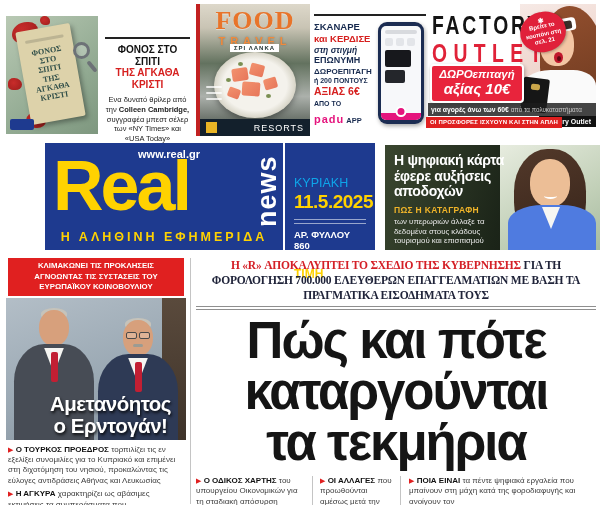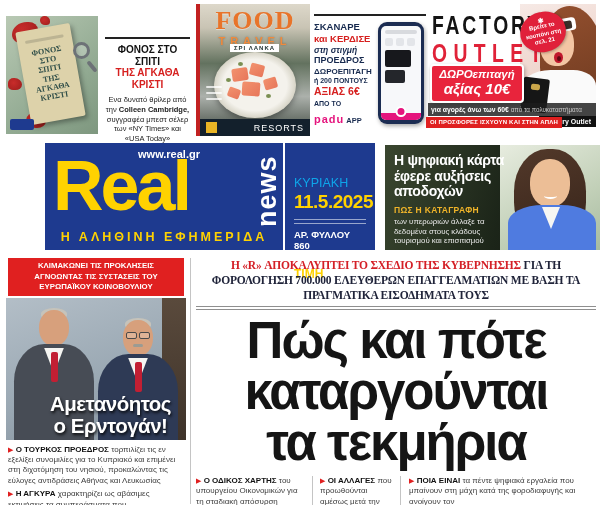--- a/index.html
+++ b/index.html
@@ -223,21 +223,21 @@
       </div>
       <span class="mag-sq"></span>
     </div>
 
     <div class="scan-promo">
       <div class="scan-topline"></div>
       <div class="scan-text">
         <div class="sc-l1">ΣΚΑΝΑΡΕ</div>
         <div class="sc-l2">και ΚΕΡΔΙΣΕ</div>
         <div class="sc-l3">στη στιγμή</div>
-        <div class="sc-l4">ΠΡΟΕΔΡΟΣ</div>
+        <div class="sc-l4">ΕΠΩΝΥΜΗ</div>
         <div class="sc-l5">ΔΩΡΟΕΠΙΤΑΓΗ</div>
         <div class="sc-l6">ή 200 ΠΟΝΤΟΥΣ</div>
         <div class="sc-l7">ΑΞΙΑΣ 6€</div>
         <div class="sc-l8">ΑΠΟ ΤΟ</div>
         <div><span class="sc-brand">padu</span><span class="sc-brand-suffix">APP</span></div>
       </div>
       <div class="phone">
         <div class="phone-screen">
           <div class="ps-bar"></div>
           <div class="ps-icons">

